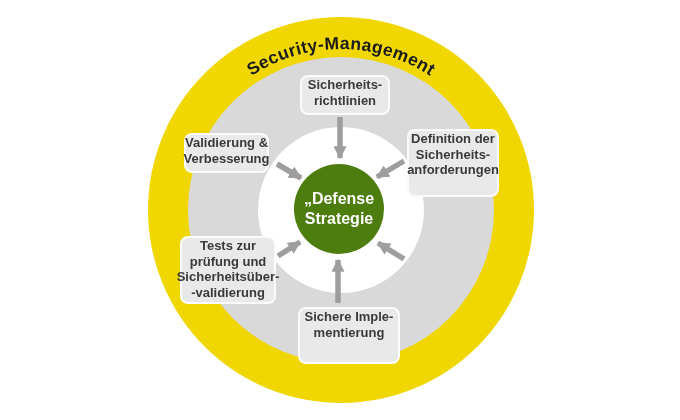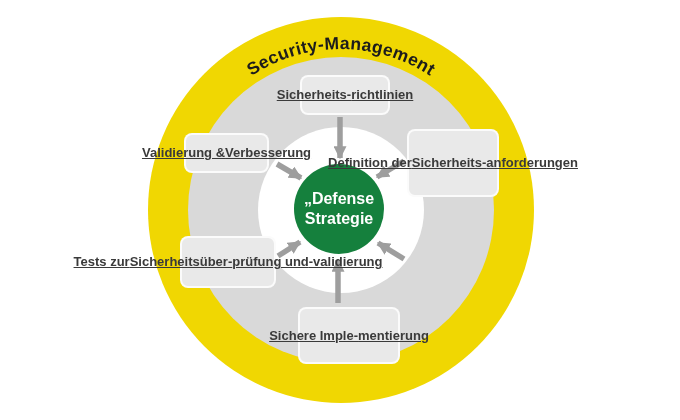--- a/index.html
+++ b/index.html
@@ -1,33 +1,33 @@
 <!DOCTYPE html>
 <html><head>
 <meta charset="utf-8">
 <style>
   html,body{margin:0;padding:0;background:#ffffff;}
   body{font-family:"Liberation Sans","DejaVu Sans",sans-serif;}
   .stage{position:relative;width:680px;height:420px;background:#ffffff;overflow:hidden;}
   .stage svg{position:absolute;left:0;top:0;}
   .ring-label{font-family:"Liberation Sans","DejaVu Sans",sans-serif;font-size:17.5px;font-weight:bold;fill:#1c1c1c;letter-spacing:.4px;}
   .node{position:absolute;background:#e9e9e9;border:2px solid rgba(255,255,255,.8);border-radius:8px;
-        display:flex;flex-direction:row;align-items:center;justify-content:center;
-        color:#3a3a3a;font-size:13px;line-height:15.5px;font-weight:600;text-align:center;box-sizing:border-box;text-decoration:underline;}
+        display:flex;flex-direction:column;align-items:center;justify-content:flex-start;
+        color:#3a3a3a;font-size:13px;line-height:15.5px;font-weight:600;text-align:center;box-sizing:border-box;}
   .node span{display:block;white-space:nowrap;}
   .center-circle{position:absolute;left:294px;top:164px;width:90px;height:90px;border-radius:50%;
-        background:#15803d;display:flex;flex-direction:column;align-items:center;justify-content:center;
+        background:#4d7c0f;display:flex;flex-direction:column;align-items:center;justify-content:center;
         color:#ffffff;font-size:16px;line-height:20px;font-weight:600;text-align:center;}
   .center-circle span{display:block;white-space:nowrap;}
   
   .n-top        {left:300px;top:75px; width:90px; height:40px;}
   .n-topright   {left:407px;top:129px;width:92px; height:68px;}
   .n-right      {left:408px;top:247px;width:85px; height:38px;}
   .n-bottom     {left:298px;top:307px;width:102px;height:57px;}
-  .n-bottomleft {left:180px;top:236px;width:96px; height:52px;}
+  .n-bottomleft {left:180px;top:236px;width:96px; height:68px;}
   .n-topleft    {left:184px;top:133px;width:85px; height:40px;}
 </style>
 </head>
 <body>
 
 <div class="stage">
 
   <svg width="680" height="420" viewBox="0 0 680 420">
     <defs>
       <marker id="ah" viewBox="0 0 10 10" refX="9" refY="5" markerWidth="13" markerHeight="13" markerUnits="userSpaceOnUse" orient="auto">
@@ -71,22 +71,22 @@
   </div>
 
 
   <div class="node n-bottom">
     <span>Sichere Imple-</span>
     <span>mentierung</span>
   </div>
 
   <div class="node n-bottomleft">
     <span>Tests zur</span>
+    <span>prüfung und</span>
     <span>Sicherheitsüber-</span>
-    <span>prüfung und</span>
     <span>-validierung</span>
   </div>
 
   <div class="node n-topleft">
     <span>Validierung &amp;</span>
     <span>Verbesserung</span>
   </div>
 
 </div>
 

